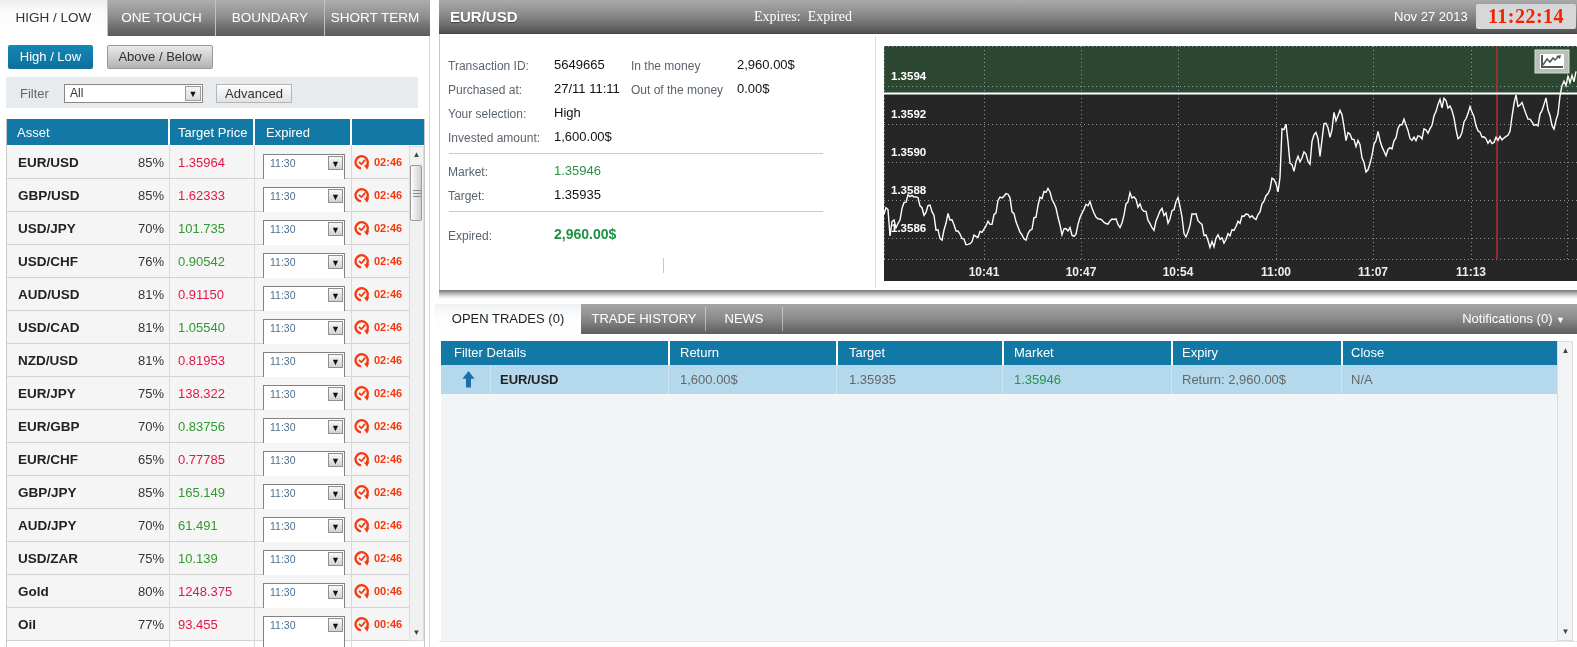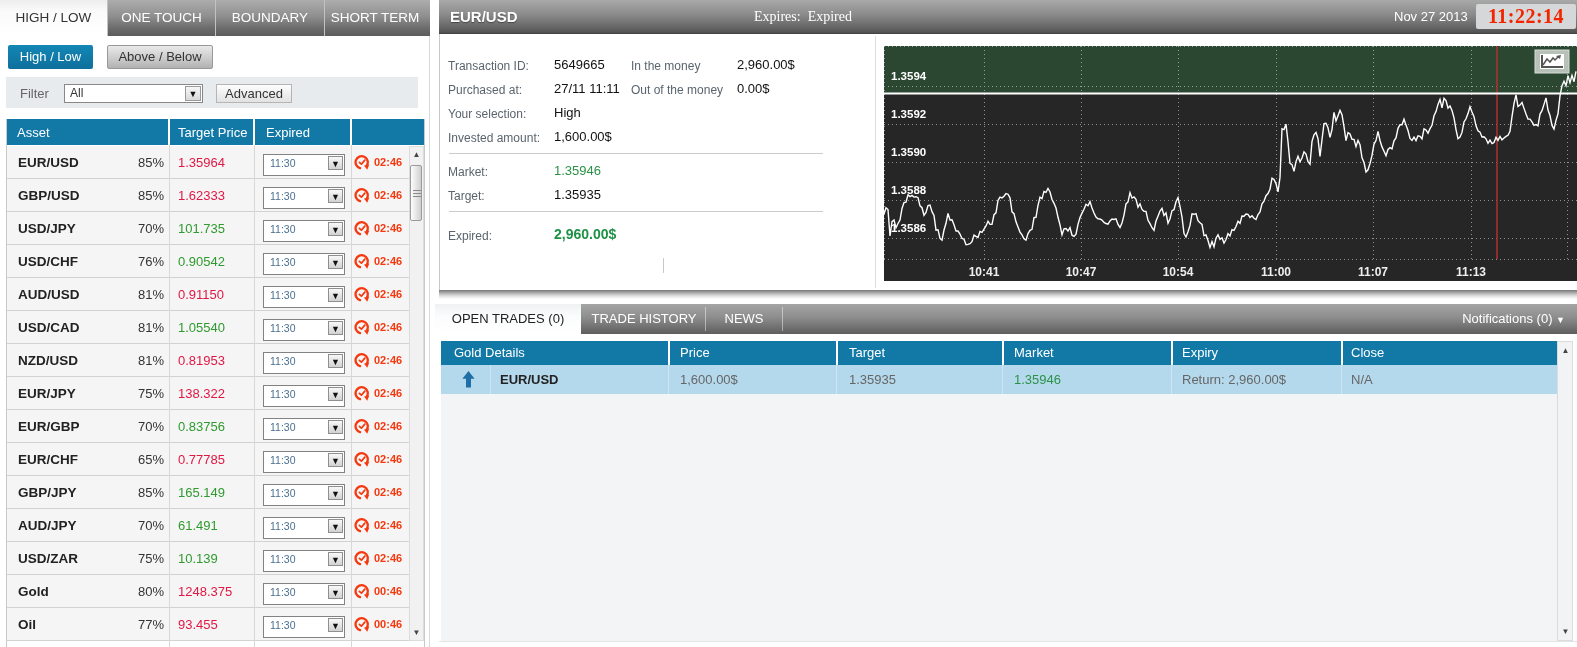--- a/index.html
+++ b/index.html
@@ -14,21 +14,21 @@
 .fsel{position:absolute;left:58px;top:7px;width:139px;height:19px;background:#fff;border:1px solid #888}
 .fselt{position:absolute;left:5px;top:1px;font-size:12px;color:#333}
 .fselb{position:absolute;right:1px;top:1px;width:16px;height:15px;background:linear-gradient(180deg,#f7f7f7,#d9d9d9);border:1px solid #9a9a9a;font-size:9px;color:#111;text-align:center;line-height:15px}
 .advbtn{position:absolute;left:216px;top:84px;width:76px;height:19px;background:linear-gradient(180deg,#fdfdfd,#e2e2e2);border:1px solid #b5b5b5;font-size:13px;color:#333;text-align:center;line-height:17px}
 .athead{position:absolute;left:6px;top:119px;width:418px;height:26px;background:#1278a6;color:#fff;font-size:13px}
 .athead span{position:absolute;top:6px}
 .arow{position:absolute;left:6px;width:418px;height:33px;background:#f5f5f5;border-bottom:1px solid #d2d2d2}
 .aname{position:absolute;left:12px;top:0;line-height:33px;font-weight:bold;font-size:13.5px;color:#222}
 .apct{position:absolute;left:94px;width:64px;top:0;line-height:33px;text-align:right;font-size:13px;color:#333}
 .aprice{position:absolute;left:172px;top:0;line-height:33px;font-size:13px}
-.asel{position:absolute;left:257px;top:8px;width:82px;height:22px;background:#fff;border:1px solid #828282}
+.asel{position:absolute;left:257px;top:8px;width:82px;height:34px;background:#fff;border:1px solid #828282}
 .aselt{position:absolute;left:6px;top:2px;font-size:10.5px;color:#4a6f91}
 .aselb{position:absolute;right:1px;top:1px;width:15px;height:14px;background:linear-gradient(180deg,#f8f8f8,#d2d2d2);border:1px solid #8f8f8f;font-size:9px;color:#111;text-align:center;line-height:14px}
 .aclk{position:absolute;left:348px;top:8px;width:16px;height:16px}
 .atimer{position:absolute;left:368px;top:0;line-height:33px;font-size:11px;font-weight:bold;color:#f5380e}
 .avline{position:absolute;top:145px;height:502px;width:1px;background:#d8d8d8}
 .ahsep{position:absolute;top:0;height:26px;width:2px;background:#fff}
 .sbar{position:absolute;left:409px;top:146px;width:15px;height:495px;background:#f1f1f1;border:1px solid #dcdcdc}
 .sthumb{position:absolute;left:0px;top:18px;width:12px;height:56px;background:linear-gradient(90deg,#fdfdfd,#cfcfcf);border:1px solid #9a9a9a;border-radius:2px}
 .sgrip{position:absolute;left:2px;width:8px;height:1px;background:#8a8a8a}
 .sarr{position:absolute;left:0;width:13px;text-align:center;font-size:8px;color:#444}
@@ -402,22 +402,22 @@
 
 <div class="shadow"></div>
 <div class="btabs"></div>
 <div class="btab act" style="left:435px;width:146px">OPEN TRADES (0)</div>
 <div class="btab" style="left:584px;width:120px">TRADE HISTORY</div>
 <div class="btab" style="left:707px;width:74px">NEWS</div>
 <div class="btsep" style="left:705px"></div>
 <div class="btsep" style="left:782px"></div>
 <div class="notif" style="top:304px">Notifications (0) <span style="font-size:9px">▼</span></div>
 <div class="bthead">
- <span style="left:13px">Gold Details</span>
- <span style="left:239px">Price</span>
+ <span style="left:13px">Filter Details</span>
+ <span style="left:239px">Return</span>
  <span style="left:408px">Target</span>
  <span style="left:573px">Market</span>
  <span style="left:741px">Expiry</span>
  <span style="left:910px">Close</span>
  <div class="bhsep" style="left:227px"></div>
  <div class="bhsep" style="left:395px"></div>
  <div class="bhsep" style="left:561px"></div>
  <div class="bhsep" style="left:730px"></div>
  <div class="bhsep" style="left:900px"></div>
 </div>

